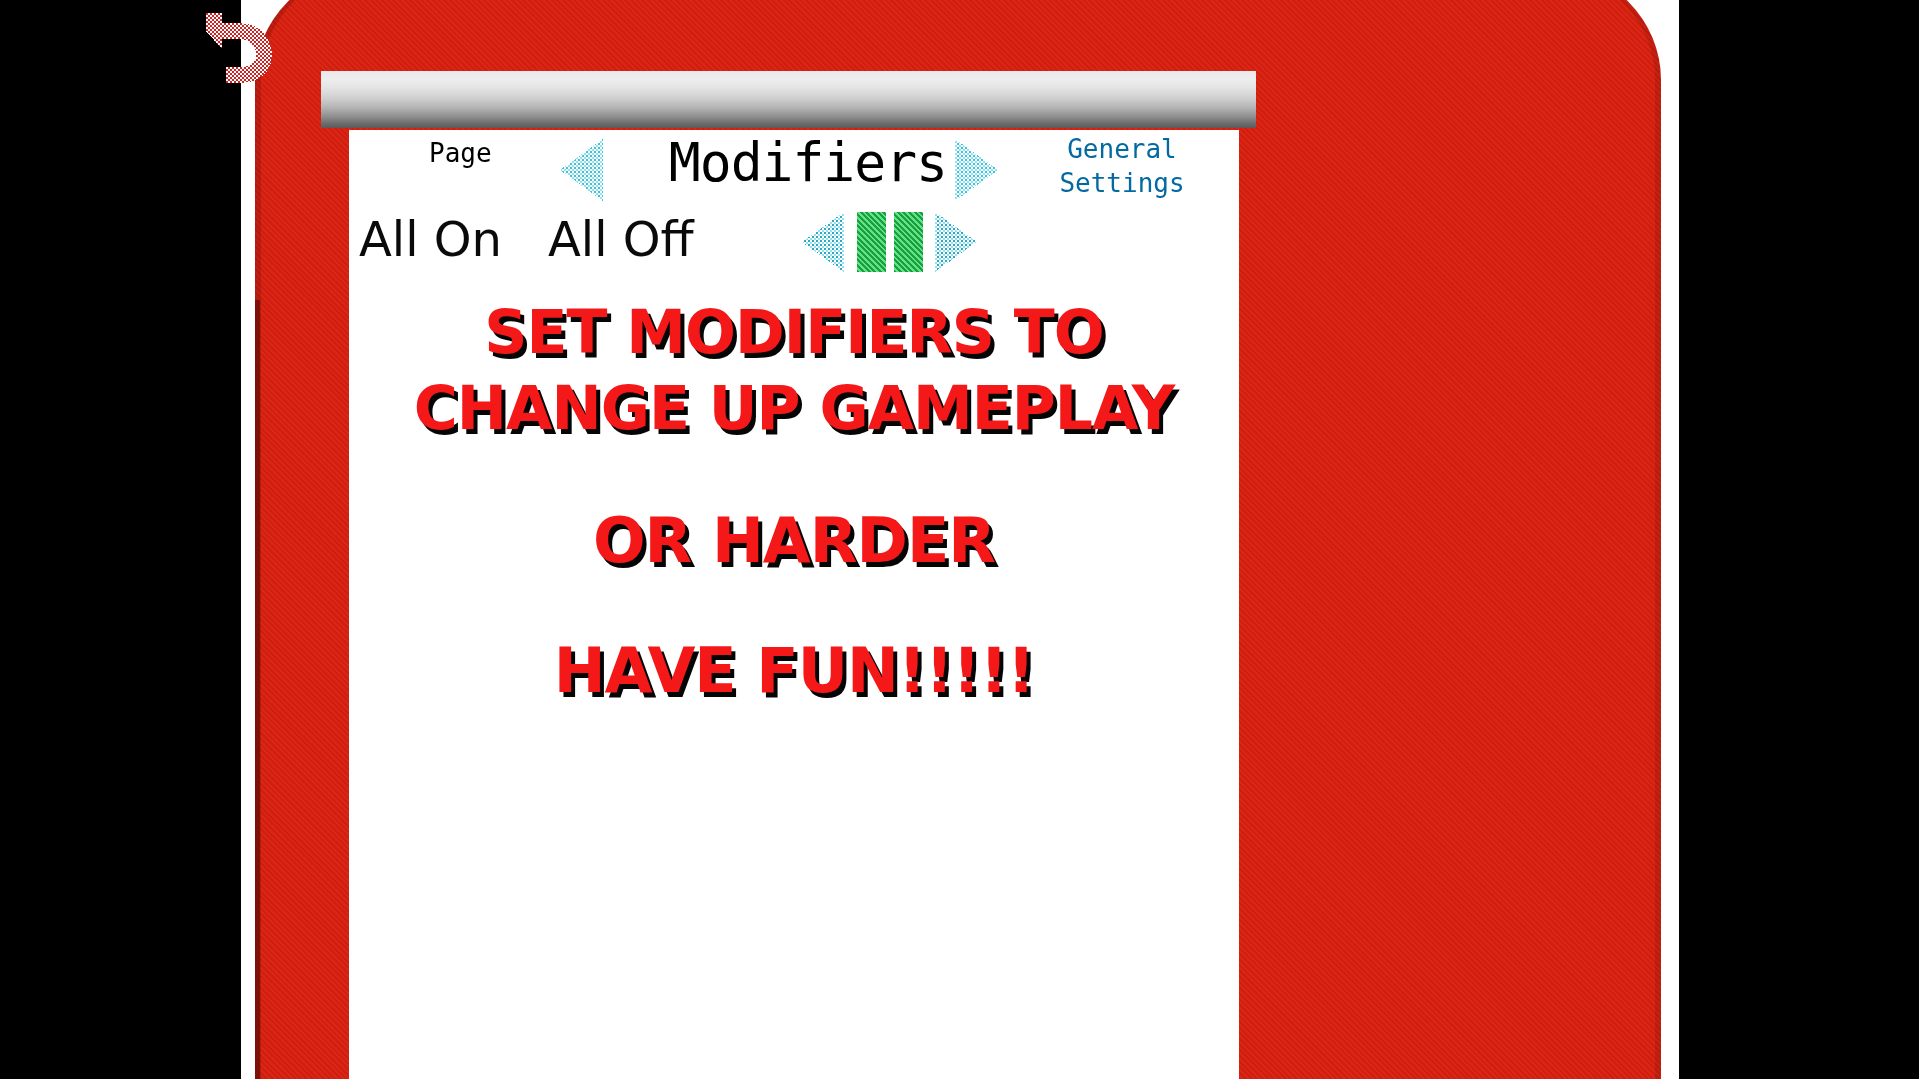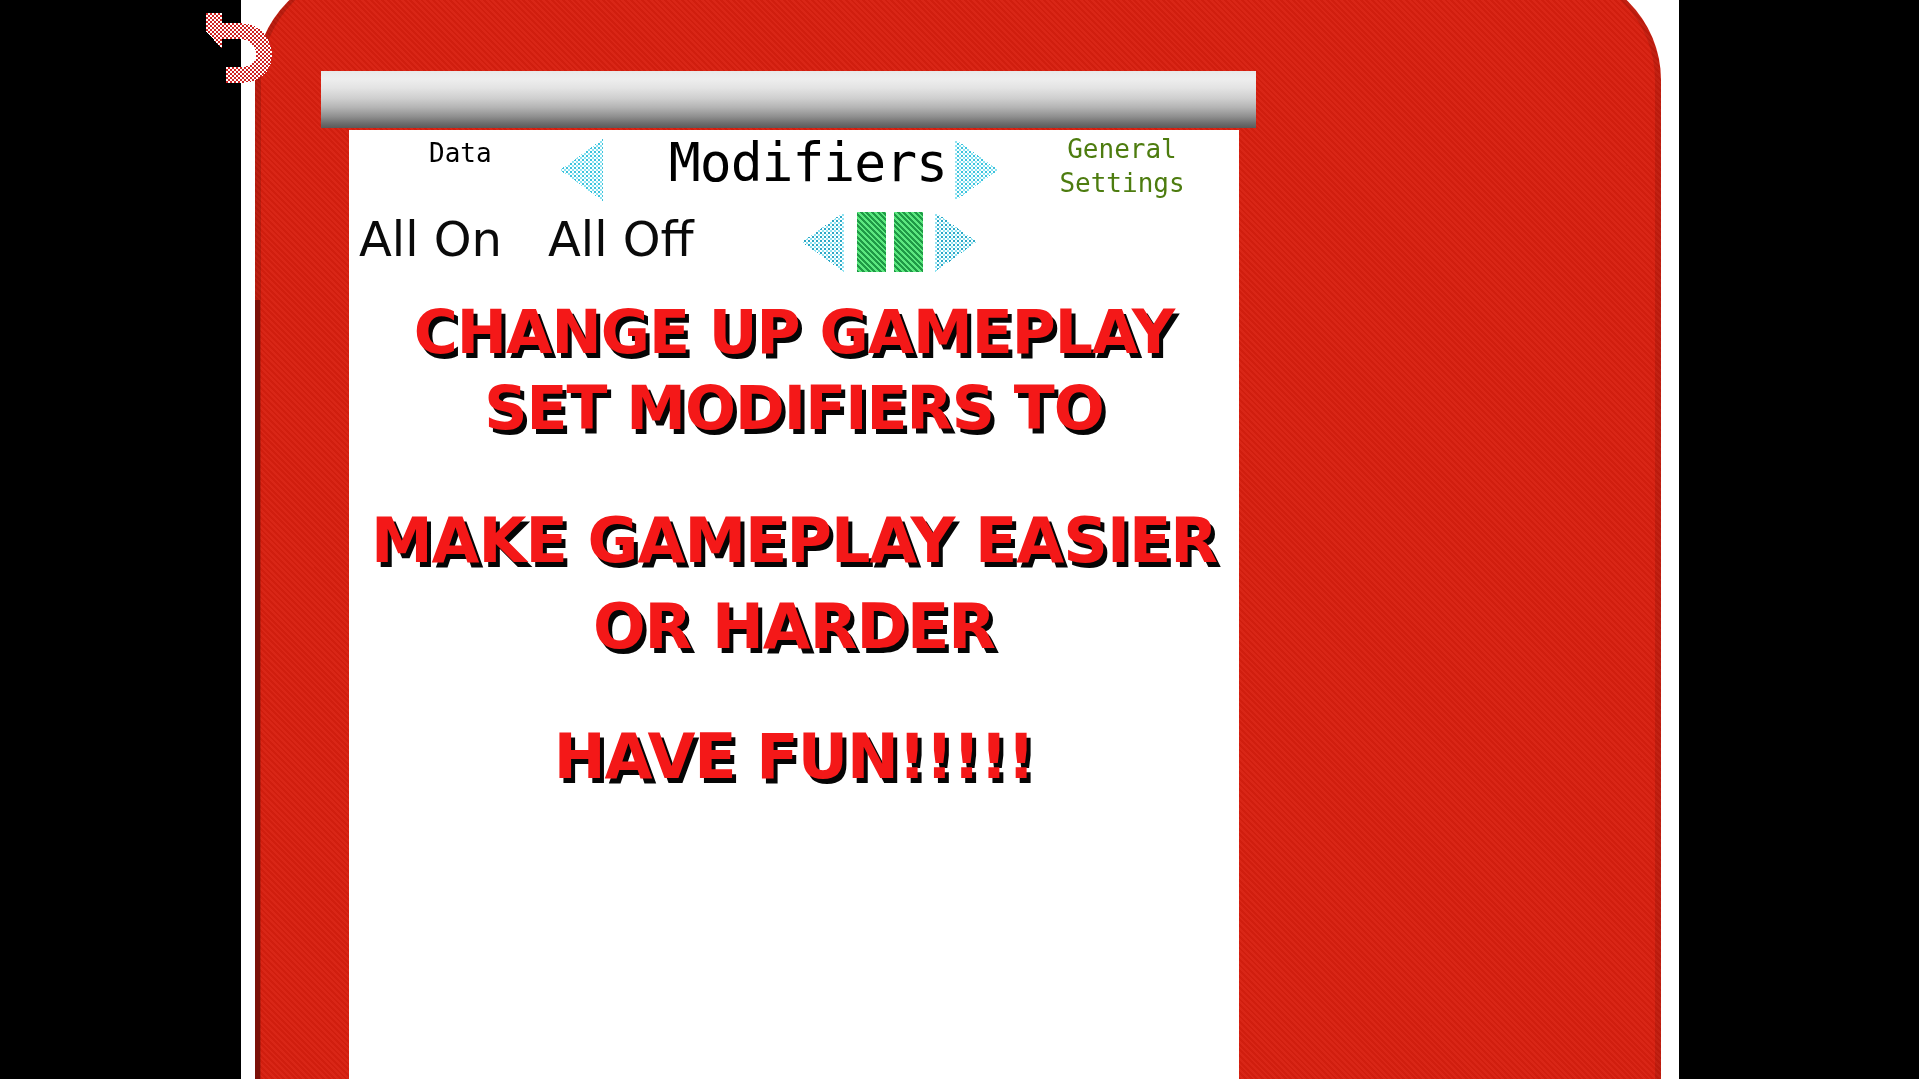--- a/index.html
+++ b/index.html
@@ -136,21 +136,21 @@
     font-family: "DejaVu Sans Mono", monospace;
     letter-spacing: -1px;
   }
   #general-settings {
     position: absolute;
     left: 668px; top: 2px;
     width: 210px;
     text-align: center;
     font-size: 26px;
     line-height: 34px;
-    color: #4d7c0f;
+    color: #0369a1;
     font-family: "DejaVu Sans Mono", monospace;
   }
 
   
   #ctl-row {
     position: relative;
     height: 76px;
   }
   .ctl-text {
     position: absolute;
@@ -249,21 +249,21 @@
                C66 20 76 36 76 52 C76 70 62 80 44 80
                L30 80 L30 64 L44 64 C54 64 60 60 60 52
                C60 42 54 36 42 36 L26 36 L26 46 L10 28 Z" fill="url(#dithRed)"></path>
     </svg>
   </div>
 
   <div id="screen">
 
     <div id="nav-row">
 
-      <div id="data-label">Data</div>
+      <div id="data-label">Page</div>
 
       <div id="title-prev-arrow" class="tri">
         <svg viewBox="0 0 47 62" xmlns="http://www.w3.org/2000/svg" shape-rendering="crispEdges">
           <defs>
             <pattern id="dithCyan" width="4" height="4" patternUnits="userSpaceOnUse">
               <rect width="4" height="4" fill="#ffffff"></rect>
               <rect x="0" y="0" width="2" height="2" fill="#3fc3dd"></rect>
               <rect x="2" y="2" width="2" height="2" fill="#8fe4f2"></rect>
             </pattern>
             <pattern id="dithCyan2" width="4" height="4" patternUnits="userSpaceOnUse">
@@ -323,28 +323,27 @@
         <svg viewBox="0 0 46 60" xmlns="http://www.w3.org/2000/svg" shape-rendering="crispEdges">
           <path d="M2 0 L2 60 L44 30 Z" fill="url(#dithCyan4)"></path>
         </svg>
       </div>
 
     </div>
 
     <div id="message-area">
 
       <div class="msg-block msg-block-1">
+        <div class="msg-line">SET MODIFIERS TO</div>
         <div class="msg-line">CHANGE UP GAMEPLAY</div>
-        <div class="msg-line">SET MODIFIERS TO</div>
       </div>
 
       <div class="spacer-1"></div>
 
       <div class="msg-block msg-block-2">
-        <div class="msg-line">MAKE GAMEPLAY EASIER</div>
         <div class="msg-line">OR HARDER</div>
       </div>
 
       <div class="spacer-2"></div>
 
       <div class="msg-block msg-block-3">
         <div class="msg-line">HAVE FUN!!!!!</div>
       </div>
     </div>
 

